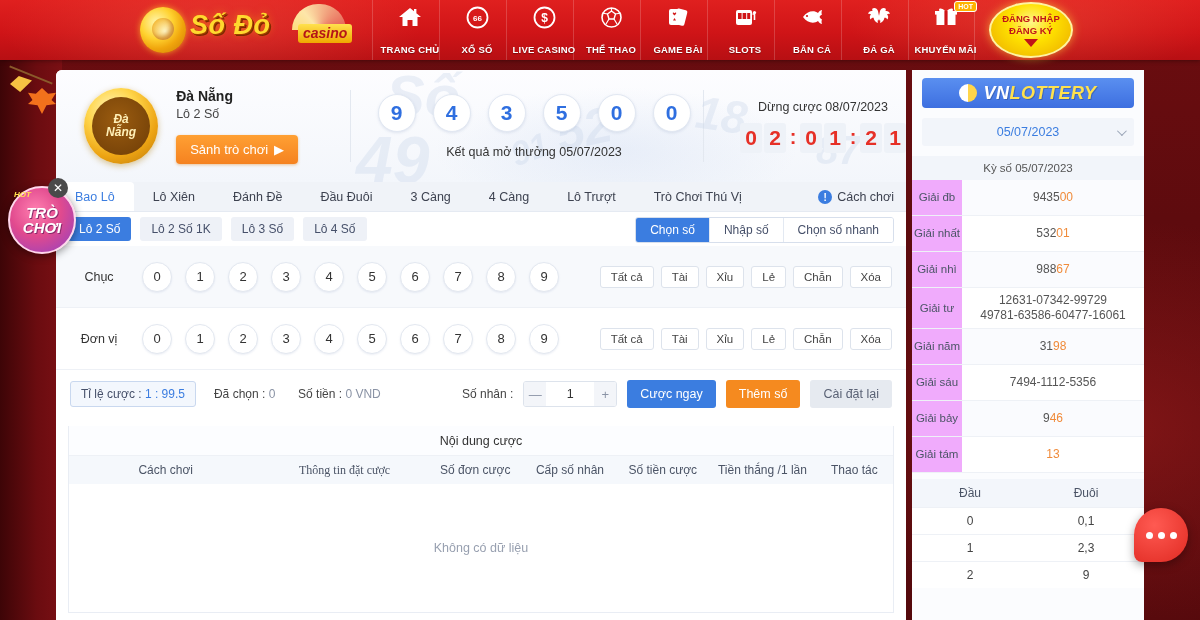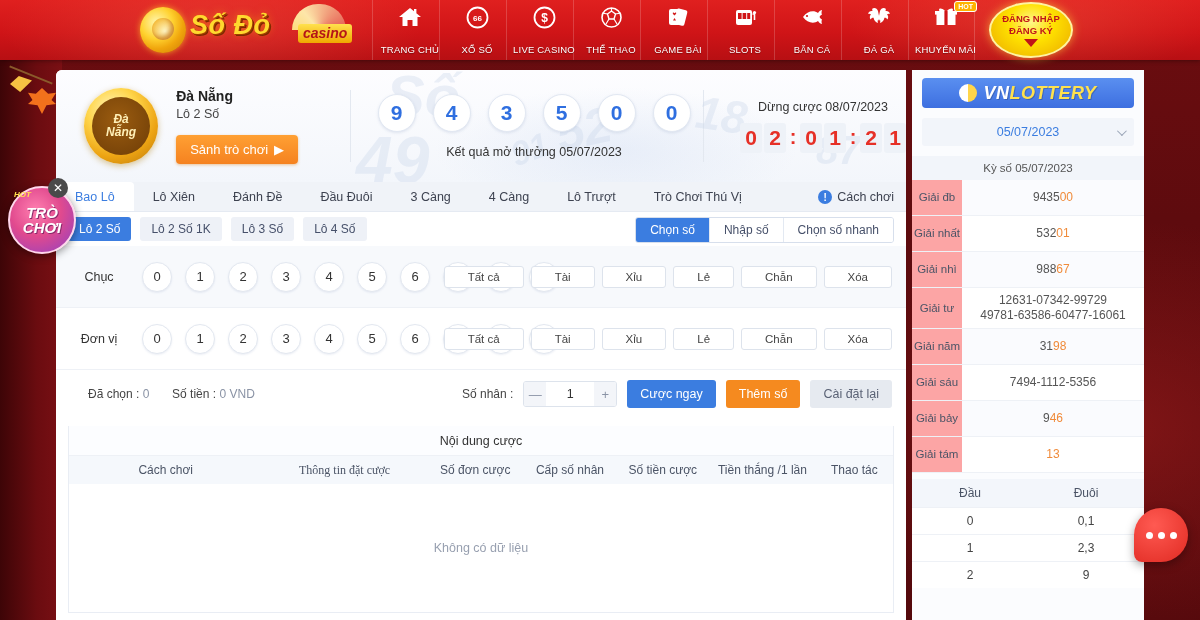--- a/index.html
+++ b/index.html
@@ -64,21 +64,21 @@
 
   .navitems { display:flex; align-items:center; height:60px; }
   .navitem {
     width: 67px; height: 60px; display:flex; flex-direction:column;
     align-items:center; justify-content:center; gap:15px;
     border-left: 1px solid rgba(255,255,255,.18);
     position: relative; cursor:pointer;padding-left:8px;
   }
   .navitem:last-child{ border-right: 1px solid rgba(255,255,255,.18); }
   .navitem .nlabel {
-    color:#fff; font-size:9.5px; font-weight:normal; letter-spacing:.2px; white-space:nowrap;
+    color:#fff; font-size:9.5px; font-weight:bold; letter-spacing:.2px; white-space:nowrap;
     text-shadow: 0 1px 1px rgba(0,0,0,.35);
     text-align: center;
   }
   .navicon { height: 24px; display:flex; align-items:center; justify-content:center; }
   .navicon svg { display:block; }
   .hotbadge {
     position:absolute; right:-3px; top:1px; background:#ffb300; color:#fff;
     font-size:7px; font-weight:bold; padding:1px 3px; border-radius:3px;
     border:1px solid #fff; line-height:1;
   }
@@ -222,21 +222,21 @@
   .numrow .rlabel { width:86px; text-align:center; font-size:12.5px; color:#333; }
   .numballs { display:flex; gap:13px; }
   .nball {
     width:30px;height:30px;border-radius:50%;background:#fff;border:1px solid #e3e8f0;
     display:flex;align-items:center;justify-content:center;font-size:13px;color:#333;cursor:pointer;
     box-shadow:0 1px 2px rgba(130,150,185,.16);
   }
   .quick { position:absolute; right:14px; display:flex; gap:7px; }
   .qbtn {
     font-size:11.5px; color:#444; background:#fff; border:1px solid #dde3ec;
-    padding:4px 23px; border-radius:3px; cursor:pointer;
+    padding:4px 10px; border-radius:3px; cursor:pointer;
   }
 
   
   .betbar { height:48px; display:flex; align-items:center; padding:0 14px; position:relative; background:#fff; }
   .odds {
     font-size:12px; color:#46506a; border:1px solid #c9d8ef; background:#f3f7fd;
     padding:5px 10px; border-radius:3px;
   }
   .odds b{ color:#3b7de0; font-weight:normal; }
   .betinfo { margin-left:18px; font-size:12px; color:#444; }
@@ -284,21 +284,21 @@
     display:flex; align-items:center; justify-content:center; position:relative; cursor:pointer;
   }
   .datesel span{ font-size:12.5px; color:#3b7de0; }
   .chev { position:absolute; right:10px; width:7px;height:7px; border-right:1.5px solid #9aa4b6;
           border-bottom:1.5px solid #9aa4b6; transform:rotate(45deg) translateY(-2px); }
   .kyso { margin-top:10px; height:24px; display:flex; align-items:center; justify-content:center;
           font-size:11.5px; color:#555; background:#f2f5fa; }
   .prize { display:flex; border-bottom:1px solid #eef1f6; min-height:36px; align-items:center; background:#fff; }
   .prize:nth-child(odd){ background:#fafbfe; }
   .pname { width:50px; text-align:center; font-size:11.5px; color:#4b5466; line-height:13px;
-           background:#fca5a5; align-self:stretch; display:flex; align-items:center; justify-content:center; }
+           background:#f0abfc; align-self:stretch; display:flex; align-items:center; justify-content:center; }
   .pval { flex:1; text-align:center; font-size:12px; color:#555; line-height:15px; padding:5px 2px; }
   .pval em{ font-style:normal; color:#f08b3a; }
   .dtable { margin-top:6px; }
   .dhead { display:flex; height:28px; align-items:center; font-size:12px; color:#4b5466; background:#f3f6fb; }
   .drow { display:flex; height:27px; align-items:center; font-size:12px; color:#444; border-top:1px solid #eef1f6; background:#fff;}
   .dc { flex:1; text-align:center; }
 
   .chatbtn {
     position:absolute; right:12px; bottom:58px; width:54px;height:54px;border-radius:50% 50% 50% 8px;
     background: radial-gradient(circle at 38% 32%, #ff5a52, #e02a22);
@@ -563,20 +563,23 @@
         <div class="qbtn">Tất cả</div>
         <div class="qbtn">Tài</div>
         <div class="qbtn">Xỉu</div>
         <div class="qbtn">Lẻ</div>
         <div class="qbtn">Chẵn</div>
         <div class="qbtn">Xóa</div>
       </div>
     </div>
 
     <div class="betbar">
+      <div class="odds">
+        <span>Tỉ lệ cược : </span><b>1 : 99.5</b>
+      </div>
       <div class="betinfo">
         <span style="color:#444">Đã chọn : </span><span>0</span>
         <span class="gap"></span>
         <span style="color:#444">Số tiền : </span><span>0 VND</span>
       </div>
       <div class="betright">
         <div class="multlabel">Số nhân :</div>
         <div class="stepper">
           <div class="stepbtn">—</div>
           <input class="stepval" value="1" style="">

